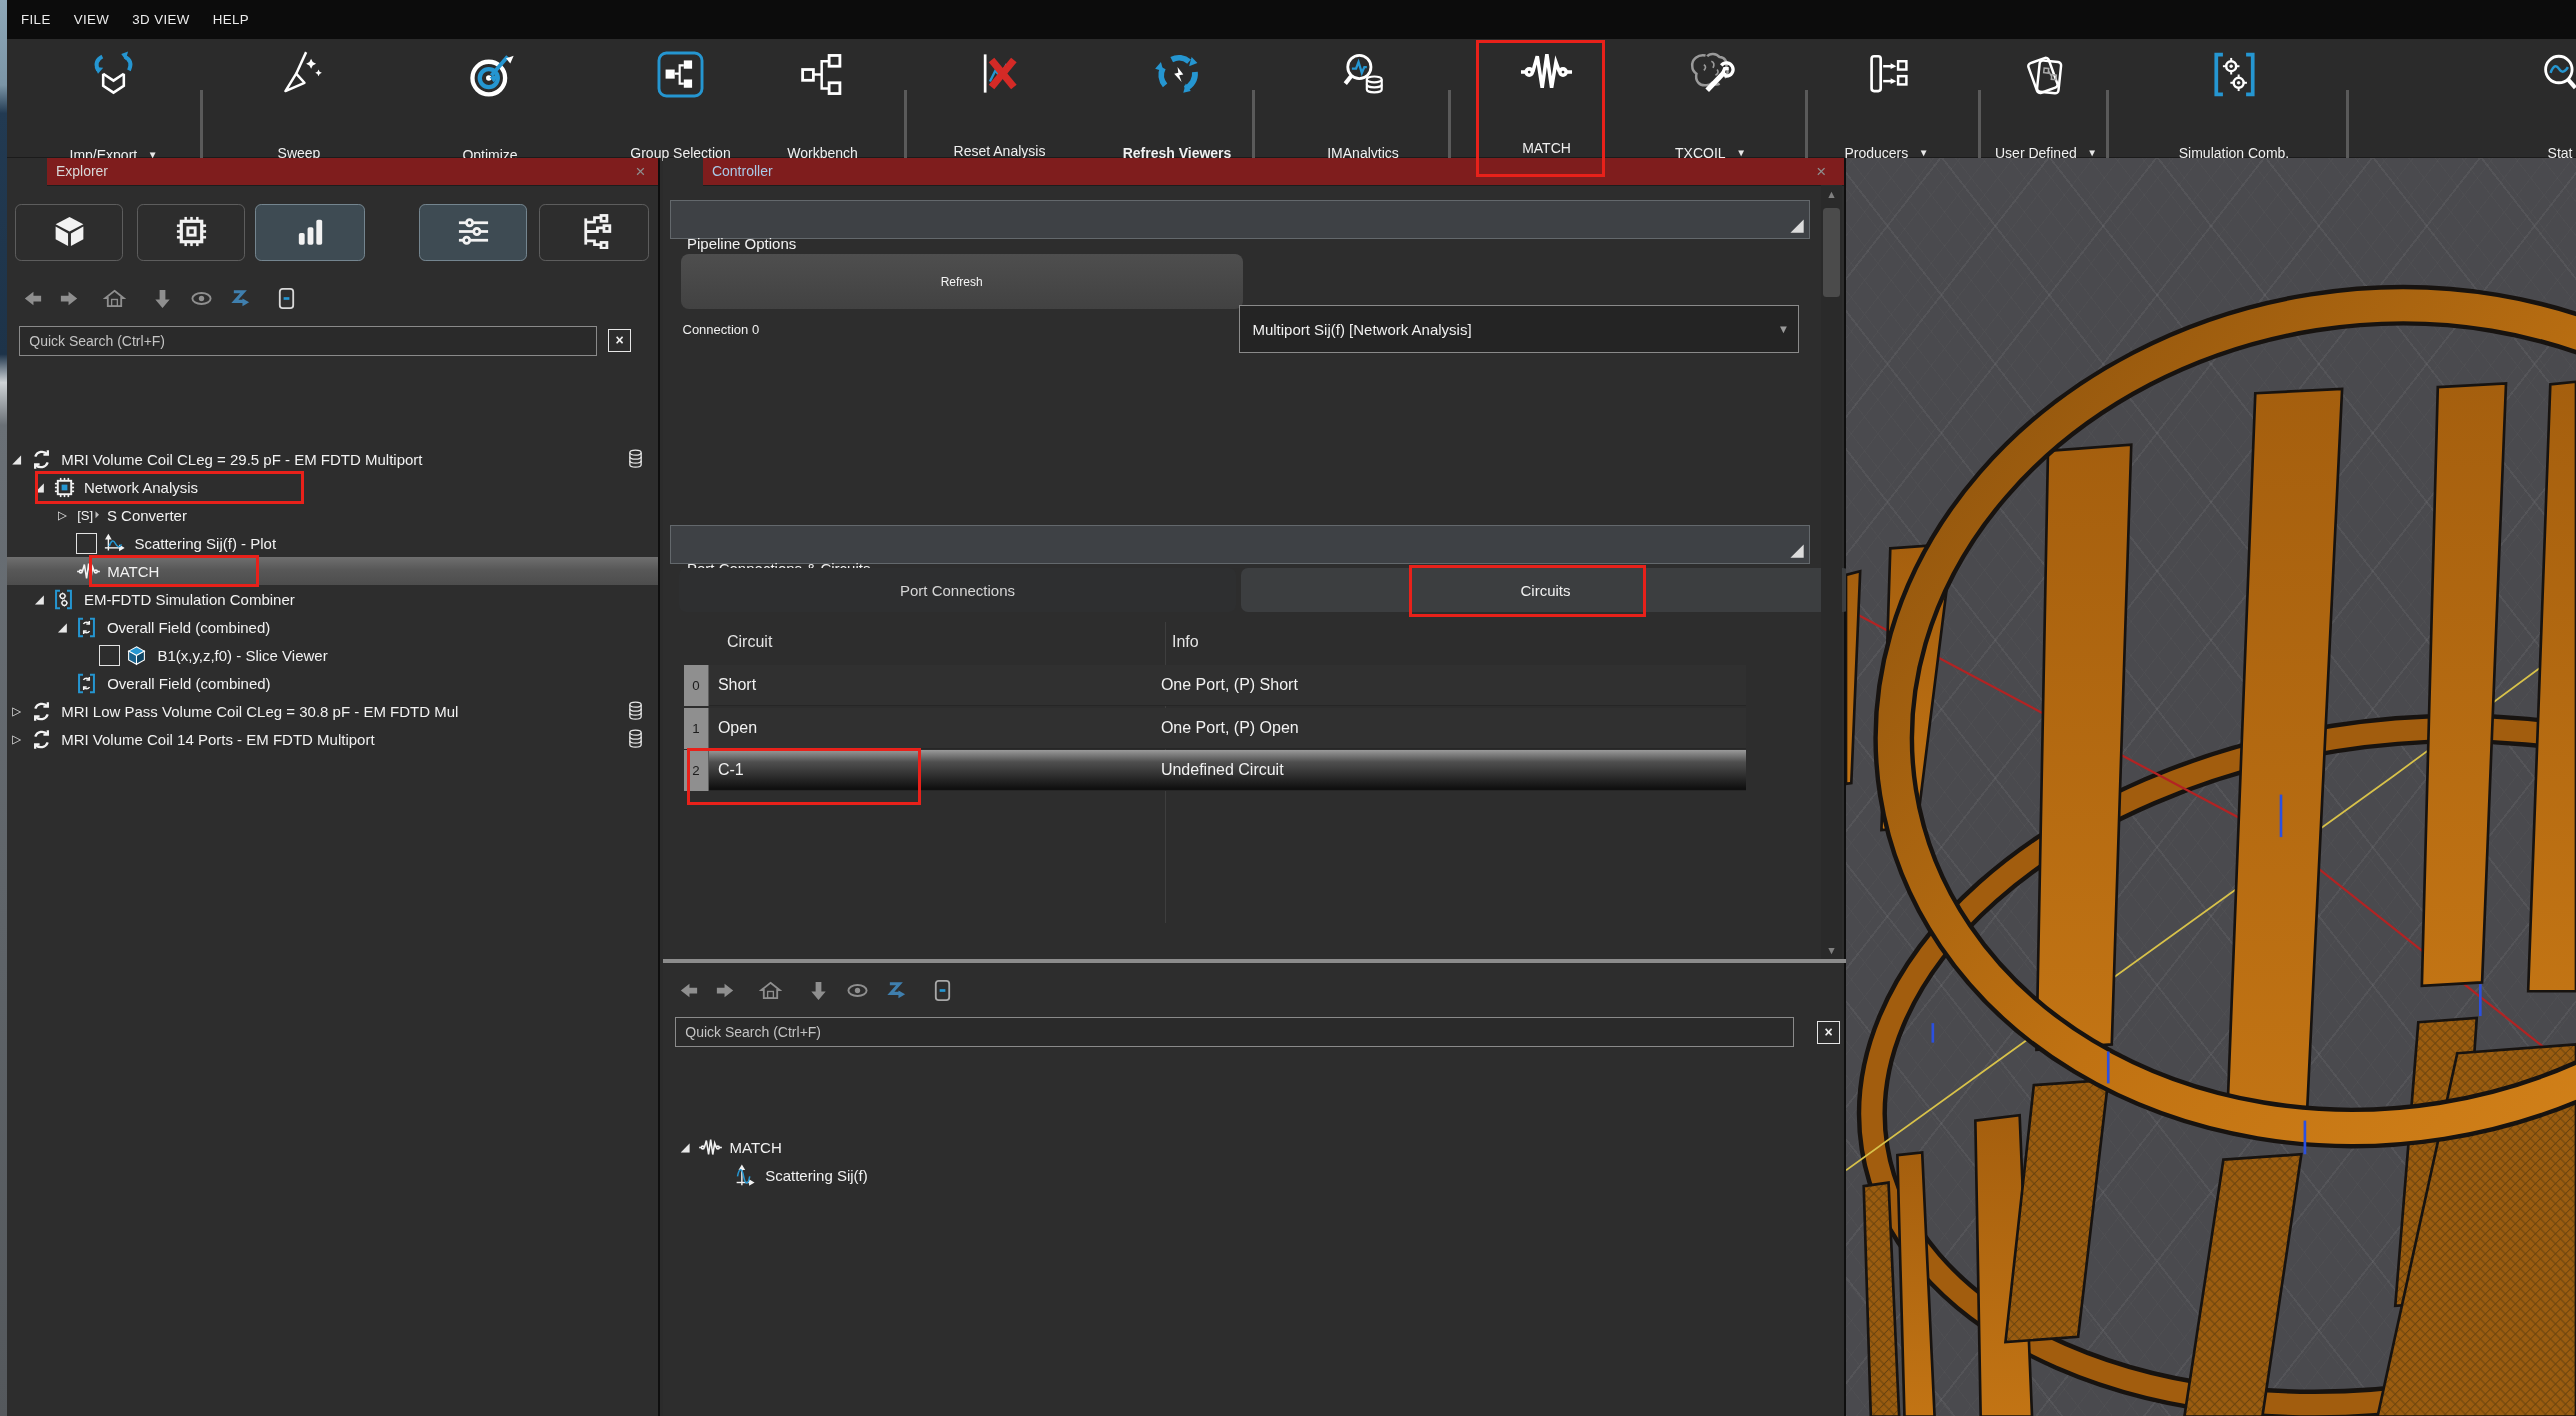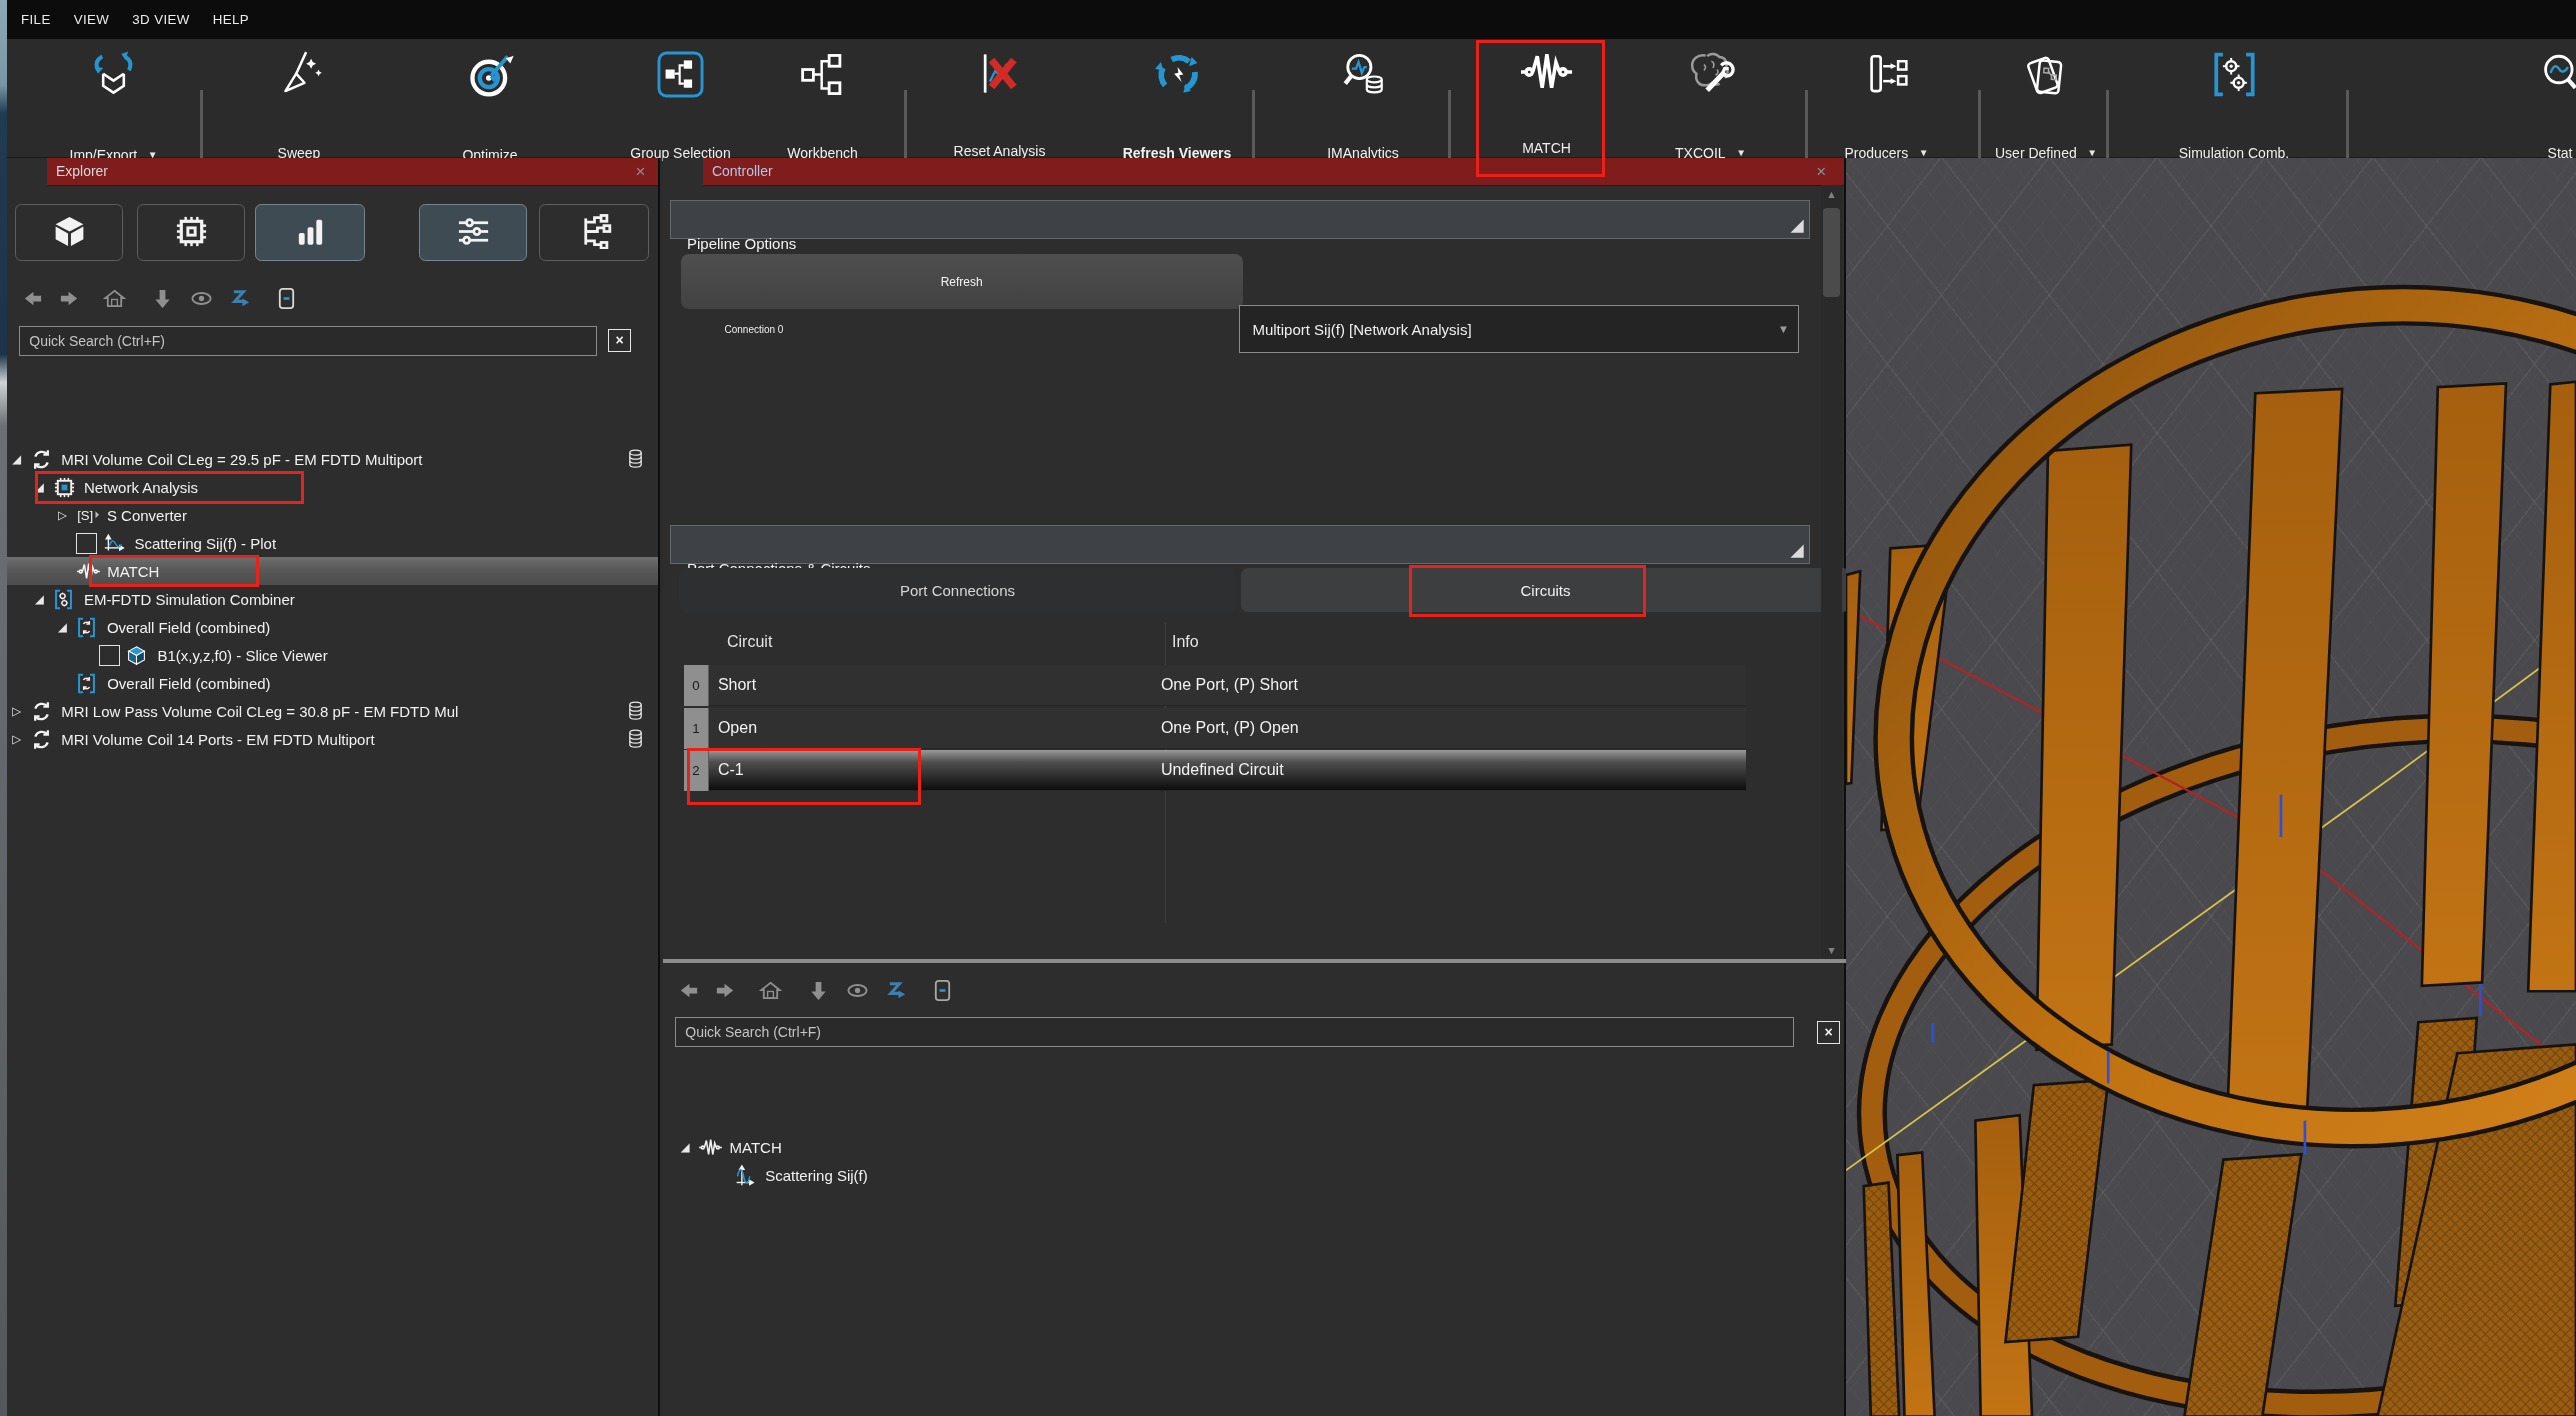--- a/index.html
+++ b/index.html
@@ -640,21 +640,21 @@
 
     <div class="section-hd" style="top:42px">
       <span class="txt">Pipeline Options</span>
       <span class="corner-tri"></span>
     </div>
 
     <div class="btn abs" style="left:17.7px;top:96px;width:562px;height:55px;">
       <span>Refresh</span>
     </div>
 
-    <div class="abs" style="left:19.5px;top:147px;height:48px;display:flex;align-items:center;font-size:10px;color:#f0f0f0;margin-left:42px;">Connection 0</div>
+    <div class="abs" style="left:19.5px;top:147px;height:48px;display:flex;align-items:center;font-size:13px;color:#f0f0f0;">Connection 0</div>
     <div class="dropdown abs" style="left:576px;top:147px;width:560px;height:48px;">
       <span>Multiport Sij(f) [Network Analysis]</span>
       <span class="dd-caret">▼</span>
     </div>
 
     <div class="section-hd" style="top:367px">
       <span class="txt">Port Connections &amp; Circuits</span>
       <span class="corner-tri"></span>
     </div>
 

